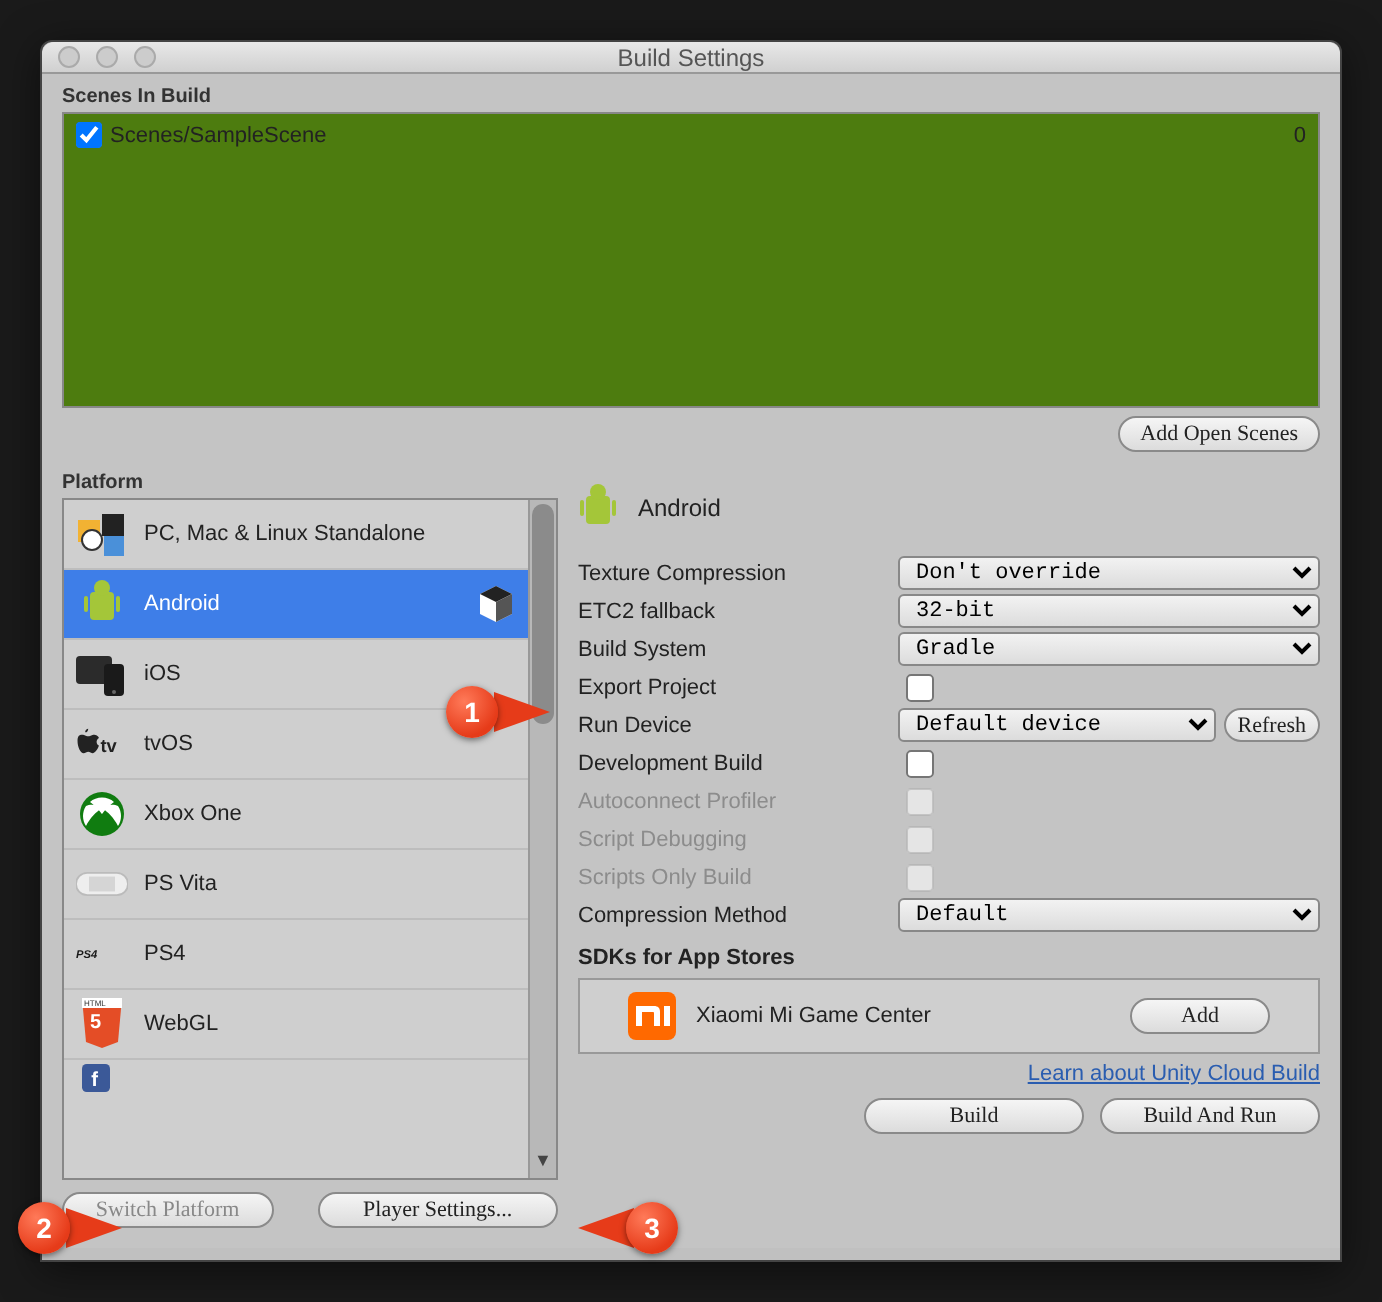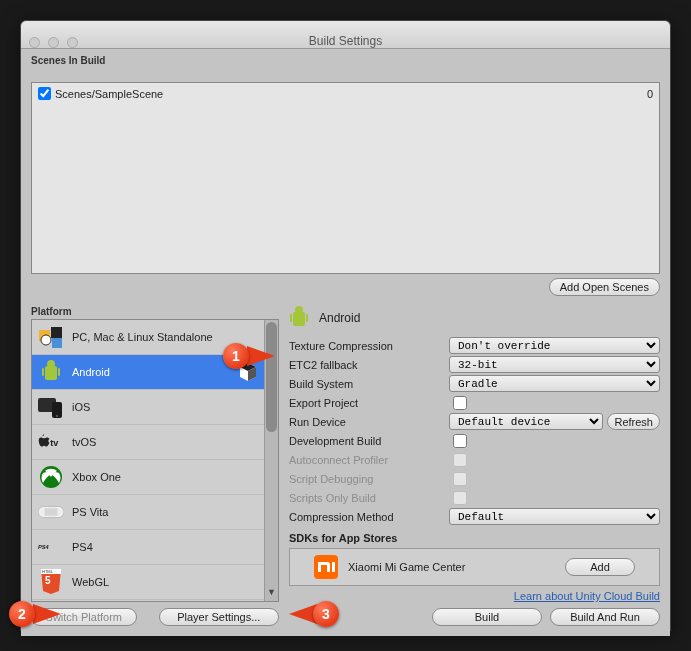--- a/index.html
+++ b/index.html
@@ -14,47 +14,47 @@
   .window {
     width: 651px;
     height: 611px;
     background: #c0c0c0;
     border: 1px solid #444;
     border-radius: 6px 6px 0 0;
     box-shadow: 0 4px 20px rgba(0,0,0,0.5);
     position: relative;
   }
   .titlebar {
-    height: 28px;
+    height: 16px;
     background: linear-gradient(#e8e8e8, #d0d0d0);
     border-bottom: 1px solid #999;
     border-radius: 6px 6px 0 0;
     display: flex;
-    align-items: flex-end;
+    align-items: center;
     position: relative;
   }
   .traffic-lights { display: flex; gap: 8px; padding-left: 8px; }
   .tl { width: 11px; height: 11px; border-radius: 50%; background: #ccc; border: 1px solid #aaa; }
   .title-text { position: absolute; width: 100%; text-align: center; font-size: 12px; color: #555; pointer-events: none;}
   .body { padding: 6px 10px 10px 10px; background: #c4c4c4; height: calc(100% - 22px); display:flex; flex-direction:column; }
   .label-small { font-size: 10px; font-weight: bold; color: #333;}
   .scenes-box {
-    margin-top: 16px;
-    height: 192px;
-    background: #e5e5e5;
+    margin-top: 2px;
+    height: 148px;
+    background: #4d7c0f;
     border: 1px solid #888;
     position: relative;
     padding: 4px 6px;
   }
   .scene-row { display: flex; align-items: center; font-size: 11px;}
   .scene-row input[type=checkbox]{ margin: 0 4px 0 0;}
   .scene-idx { margin-left: auto; }
   .add-open-row { text-align: right; margin-top: 4px; }
   button.unity {
-    font-family: Liberation Sans, sans-serif;
+    font-family: Liberation Serif, serif;
     font-size: 11px;
     padding: 1px 10px;
     background: linear-gradient(#f5f5f5,#dcdcdc);
     border: 1px solid #8a8a8a;
     border-radius: 10px;
     height: 18px;
     color: #222;
     cursor: pointer;
   }
   button.unity.small { padding: 1px 6px; height: 17px;}

